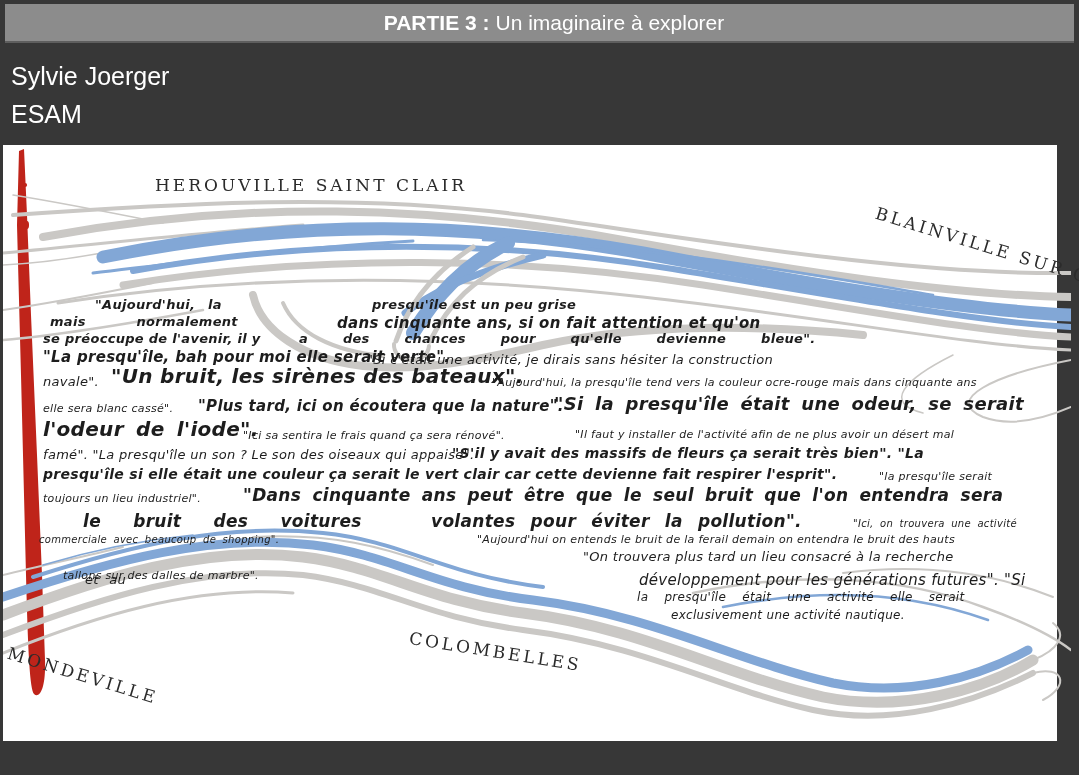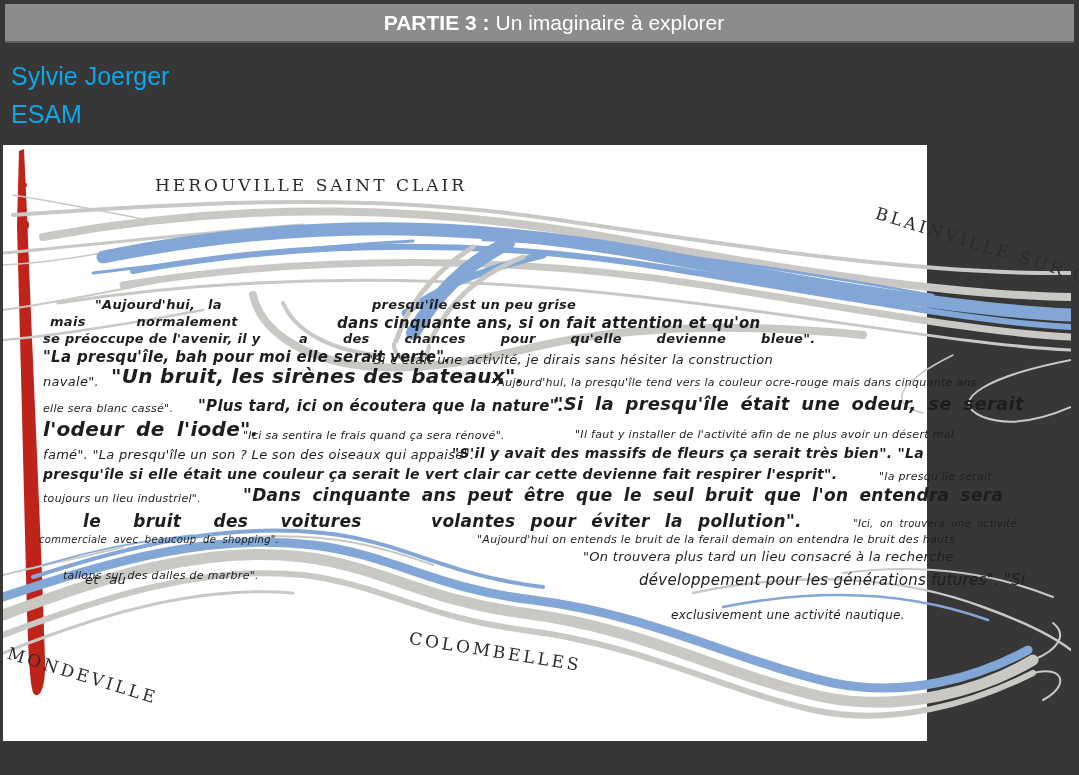--- a/index.html
+++ b/index.html
@@ -4,25 +4,25 @@
 <style>
   html,body{margin:0;padding:0;background:#373737;}
   .stage{position:relative;width:1079px;height:775px;background:#373737;overflow:hidden;
          font-family:"Liberation Sans",sans-serif;}
   
   .titlebar{position:absolute;left:5px;right:5px;top:4px;height:37px;background:#8c8c8c;
             border-bottom:2px solid #5e5e5e;text-align:center;line-height:37px;color:#fff;
             font-size:21px;padding-left:29px;}
   .tb-bold{font-weight:bold;margin-right:6px;}
   
-  .author,.school{position:absolute;left:11px;color:#0ea5e9;font-size:25px;}
+  .author,.school{position:absolute;left:11px;color:#ffffff;font-size:25px;}
   .author{top:62px;}
   .school{top:100px;}
   
-  .canvas{position:absolute;left:3px;top:145px;width:924px;height:596px;background:#ffffff;}
+  .canvas{position:absolute;left:3px;top:145px;width:1054px;height:596px;background:#ffffff;}
   .canvas svg{position:absolute;left:0;top:0;}
   
   .city{position:absolute;font-family:"DejaVu Serif",serif;color:#2b2b2b;font-size:17px;
         letter-spacing:3px;white-space:nowrap;transform-origin:left top;}
   .herouville{left:152px;top:30px;}
   .blainville{left:876px;top:58px;transform:rotate(17deg);}
   .mondeville{left:8px;top:498px;transform:rotate(17deg);}
   .colombelles{left:408px;top:483px;transform:rotate(9deg);}
   
   .frag{position:absolute;white-space:nowrap;font-family:"DejaVu Sans",sans-serif;
@@ -163,15 +163,16 @@
     <span class="frag f22 b">"Dans cinquante ans peut être que le seul bruit que l'on entendra sera</span>
     <span class="frag f23 b">le bruit des voitures</span>
     <span class="frag f24 b">volantes pour éviter la pollution".</span>
     <span class="frag f25">"Ici, on trouvera une activité</span>
     <span class="frag f26">commerciale avec beaucoup de shopping".</span>
     <span class="frag f27">"Aujourd'hui on entends le bruit de la ferail demain on entendra le bruit des hauts</span>
     <span class="frag f28">tallons sur des dalles de marbre".</span>
     <span class="frag f29">"On trouvera plus tard un lieu consacré à la recherche</span>
     <span class="frag f30">et au</span>
     <span class="frag f31">développement pour les générations futures". "Si</span>
+    <span class="frag f32">la presqu'île était une activité elle serait</span>
     <span class="frag f33">exclusivement une activité nautique.</span>
   </div>
 </div>
 
 </body></html>

